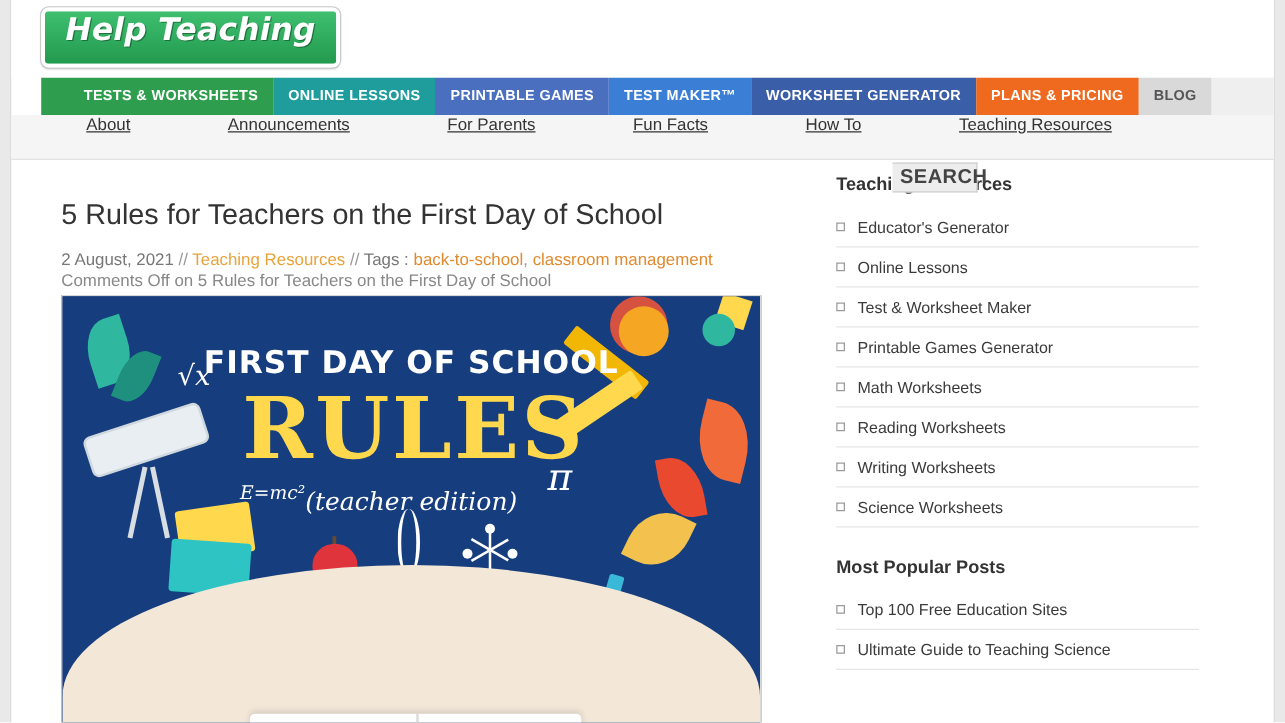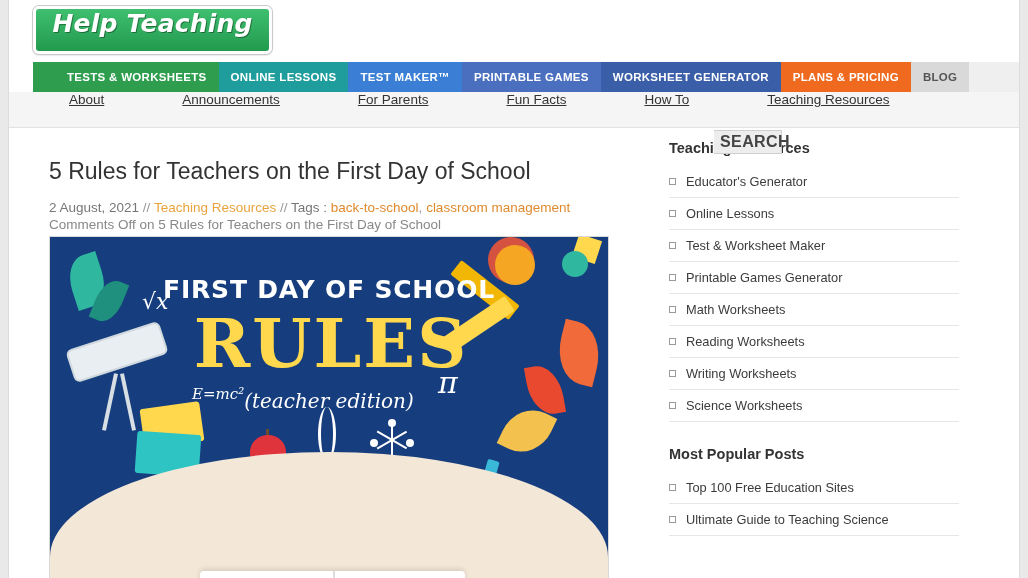--- a/index.html
+++ b/index.html
@@ -302,25 +302,25 @@
       </a>
     </div>
 
     <div class="mainnav">
       <div class="navitem nav-tests">
           <span>TESTS &amp; WORKSHEETS</span>
         </div>
       <div class="navitem nav-online">
           <span>ONLINE LESSONS</span>
         </div>
+      <div class="navitem nav-games">
+          <span>PRINTABLE GAMES</span>
+        </div>
       <div class="navitem nav-testmaker">
           <span>TEST MAKER™</span>
-        </div>
-      <div class="navitem nav-games">
-          <span>PRINTABLE GAMES</span>
         </div>
       <div class="navitem nav-worksheet">
           <span>WORKSHEET GENERATOR</span>
         </div>
       <div class="navitem nav-plans">
           <span>PLANS &amp; PRICING</span>
         </div>
       <div class="navitem nav-blog">
           <span>BLOG</span>
         </div>

